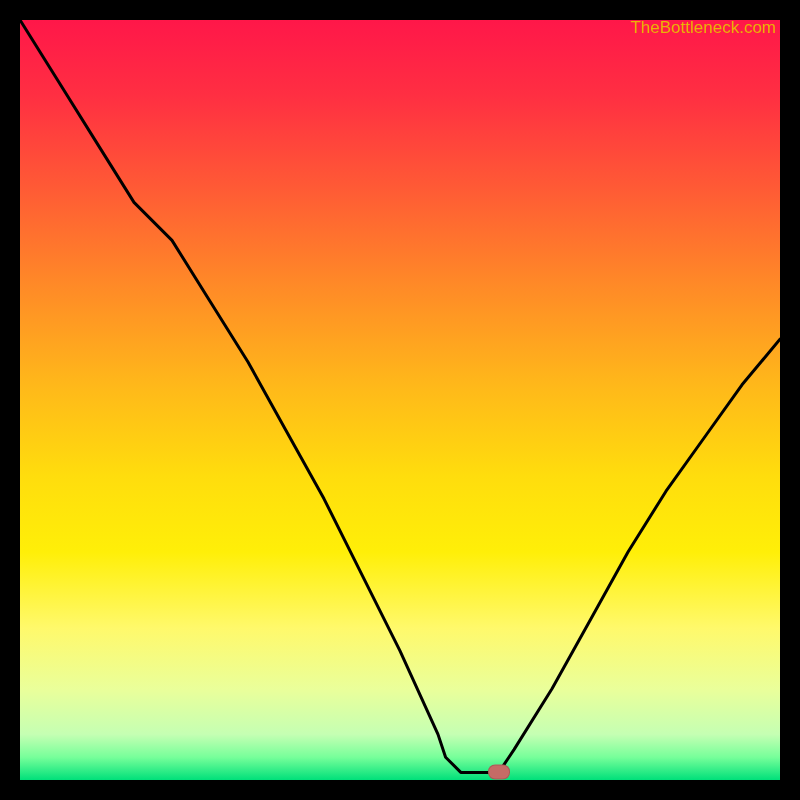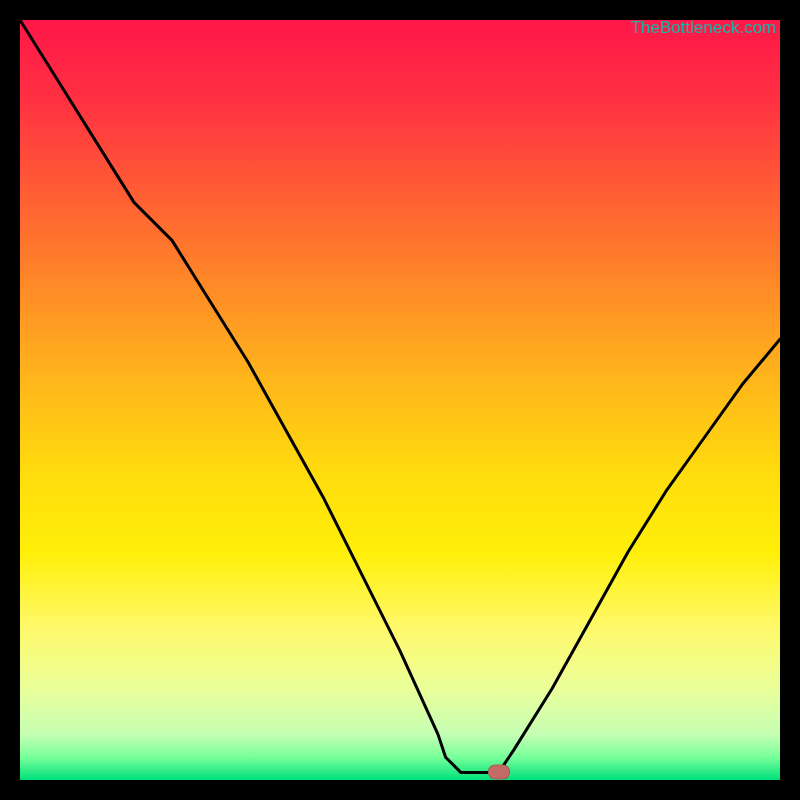--- a/index.html
+++ b/index.html
@@ -16,21 +16,21 @@
       #ffef08 70%,
       #fff96b 80%,
       #eaff9a 88%,
       #c5ffb3 94%,
       #77ff9a 97%,
       #00e07a 100%);}
   svg.curve{position:absolute;left:0;top:0;width:760px;height:760px;}
   .minpoint{position:absolute;width:22px;height:15px;border-radius:7px;
     background:#c56b66;left:482px;top:748px;transform:translate(-50%,-50%);
     box-shadow:0 0 0 1px rgba(0,0,0,.15) inset;}
-  .watermark{position:absolute;right:4px;top:-2px;color:#14b8a6;font:17px Arial,Helvetica,sans-serif;}
+  .watermark{position:absolute;right:4px;top:-2px;color:#eab308;font:17px Arial,Helvetica,sans-serif;}
 </style>
 </head>
 <body>
 <div class="frame">
   <div class="plot">
     <div class="grad"></div>
     <svg class="curve" viewBox="0 0 760 760" preserveAspectRatio="none">
       <path id="curve-path" fill="none" stroke="#000" stroke-width="3" stroke-linejoin="round" stroke-linecap="round" d="M0.0 0.0 L38.0 60.8 L76.0 121.6 L114.0 182.4 L152.0 220.4 L190.0 281.2 L228.0 342.0 L266.0 410.4 L304.0 478.8 L342.0 554.8 L380.0 630.8 L418.0 714.4 L425.6 737.2 L440.8 752.4 L456.0 752.4 L478.8 752.4 L494.0 729.6 L532.0 668.8 L570.0 600.4 L608.0 532.0 L646.0 471.2 L684.0 418.0 L722.0 364.8 L760.0 319.2"></path>
     </svg>
     <div class="minpoint" style="left: 478.8px; top: 752.4px;"></div>

